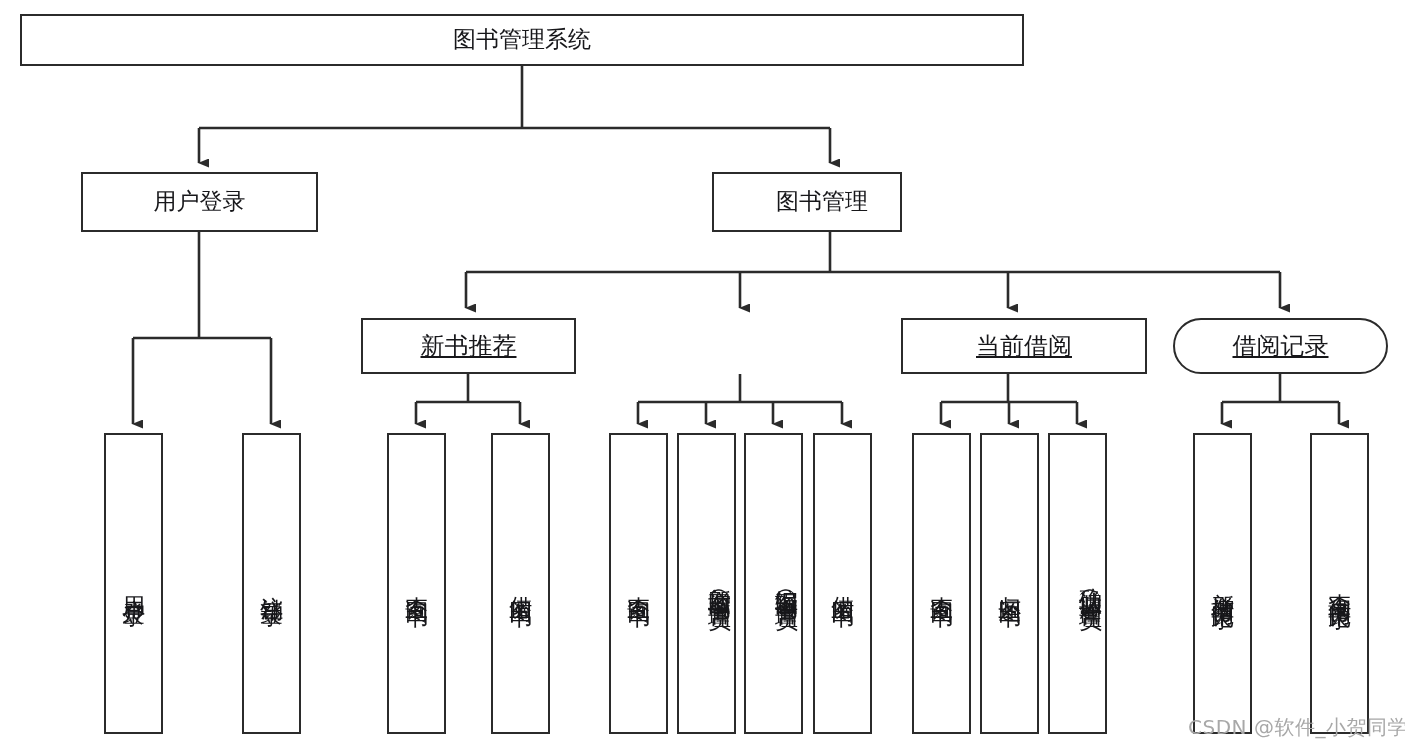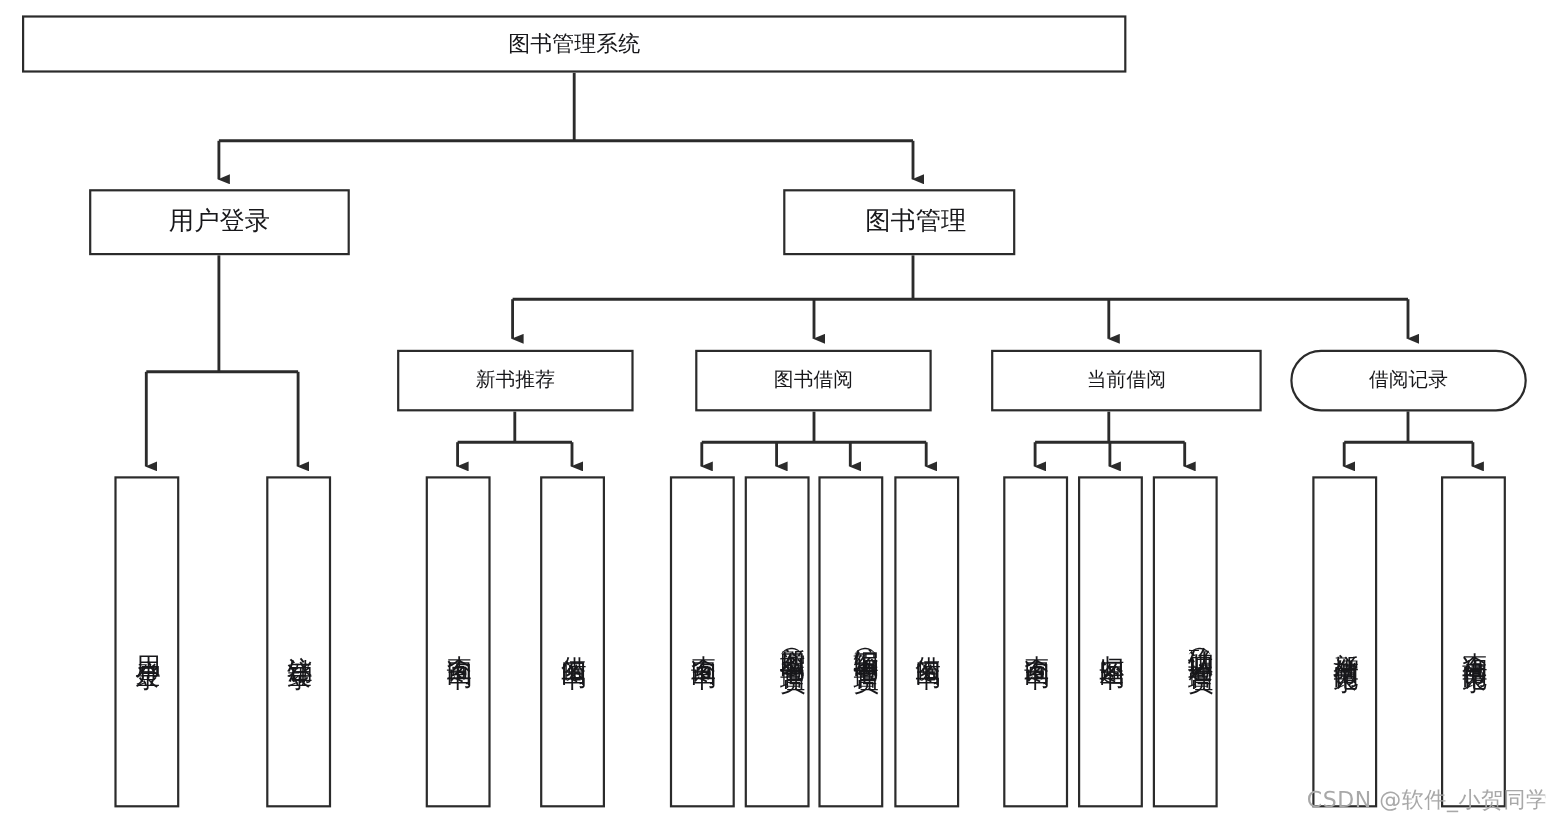--- a/index.html
+++ b/index.html
@@ -21,23 +21,23 @@
     box-sizing:border-box;
     border:2.5px solid #2b2b2b;
     background:#ffffff;
     display:flex;
     align-items:center;
     justify-content:center;
     text-align:center;
     line-height:1.28;
     color:#17171a;
   }
-  .node.root{ font-size:20px; }
+  .node.root{ font-size:23px; }
   .node.lvl2{ font-size:23px; }
-  .node.lvl3{ font-size:18px; }
+  .node.lvl3{ font-size:24px;text-decoration:underline; }
   .node.leaf{
     font-size:23px;
     writing-mode:vertical-rl;
     text-orientation:upright;
     letter-spacing:3px;
     padding:10px 0;
     align-items:flex-start;
     justify-content:center;
   }
   .node.leaf.shortlbl{ align-items:center; }
@@ -115,25 +115,24 @@
       <path d="M1222,402 L1339,402"></path>
       <path d="M1222,402 L1222,424" marker-end="url(#arrow)"></path>
       <path d="M1339,402 L1339,424" marker-end="url(#arrow)"></path>
     </g>
   </svg>
 
   <div class="node root" style="left:20px;top:14px;width:1004px;height:52px;">图书管理系统</div>
 
   <div class="node lvl2" style="left:81px;top:172px;width:237px;height:60px;">用户登录</div>
 
-  <div class="node lvl2" style="left:712px;top:172px;width:211px;height:60px;padding-left:30px;">图书管理</div>
+  <div class="node lvl2" style="left:712px;top:172px;width:190px;height:60px;padding-left:30px;">图书管理</div>
 
   <div class="node lvl3" style="left:361px;top:318px;width:215px;height:56px;">新书推荐</div>
 
-  <div class="node lvl3" style="left:632px;top:318px;width:215px;height:56px;">图书借阅</div>
 
   <div class="node lvl3" style="left:901px;top:318px;width:246px;height:56px;">当前借阅</div>
 
   <div class="node lvl3" style="left:1173px;top:318px;width:215px;height:56px;border-radius:28px;">借阅记录</div>
 
   <div class="node leaf shortlbl" style="left:104px;top:433px;width:59px;height:301px;">用户登录</div>
 
   <div class="node leaf shortlbl" style="left:242px;top:433px;width:59px;height:301px;">注销登录</div>
 
   <div class="node leaf shortlbl" style="left:387px;top:433px;width:59px;height:301px;">查询图书</div>

